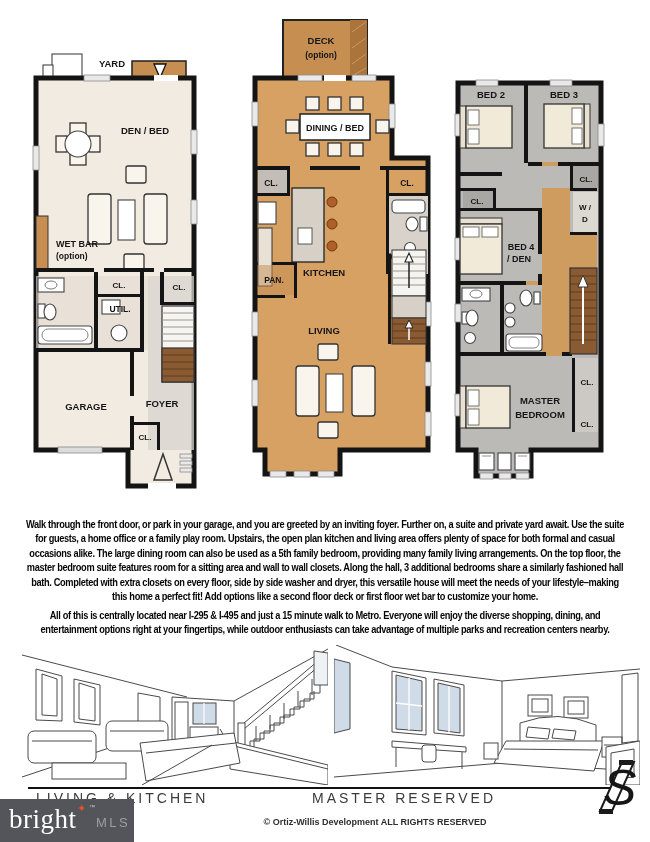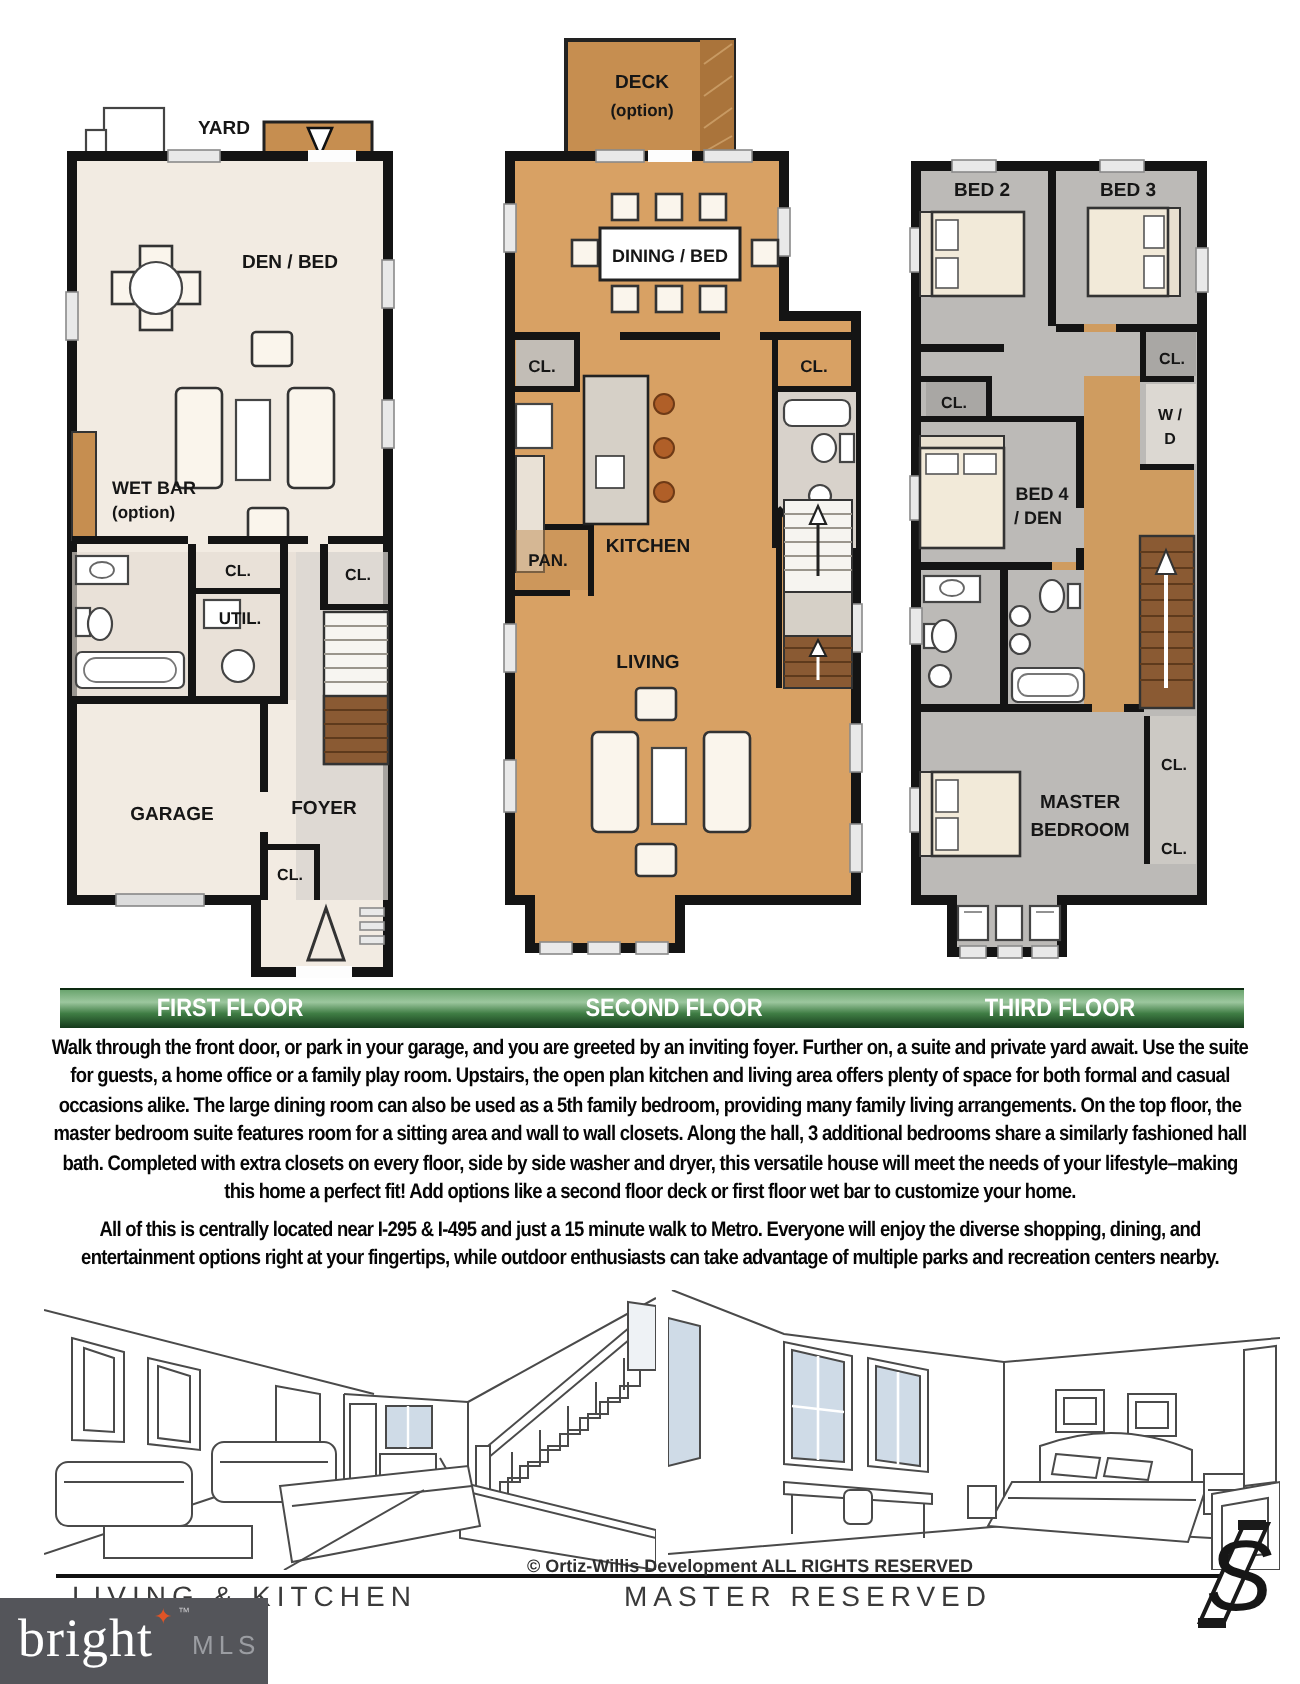--- a/index.html
+++ b/index.html
@@ -29,21 +29,21 @@
         text-align:center;font-weight:bold;font-size:10.5px;letter-spacing:-0.4px;
         line-height:14.4px;color:#060606;}
   
   .render{position:absolute;top:645px;height:140px;}
   .ln{stroke:#4a4a4a;fill:none;stroke-width:1;}
   .lnw{fill:#ffffff;stroke:#4a4a4a;stroke-width:1;}
   .glass{fill:#cfdbe7;stroke:#4a4a4a;stroke-width:1;}
   
   .footline{position:absolute;left:28px;top:787px;width:584px;height:2px;background:#111;}
   .caption{position:absolute;top:790px;font-size:14px;letter-spacing:3px;color:#3a3a3a;white-space:nowrap;}
-  .copyright{position:absolute;left:230px;top:778px;width:290px;text-align:center;
+  .copyright{position:absolute;left:230px;top:817px;width:290px;text-align:center;
              font-size:9px;font-weight:bold;color:#2e2e2e;}
   .brightbox{position:absolute;left:0;top:799px;width:134px;height:43px;background:#54555a;}
   .bright-word{position:absolute;left:9px;top:5px;font-family:"Liberation Serif",serif;
                font-size:27px;color:#fff;letter-spacing:0.5px;}
   .bright-star{position:absolute;left:77px;top:3px;font-size:11px;color:#e05426;}
   .bright-tm{position:absolute;left:89px;top:5px;font-size:6px;color:#c9c9cc;}
   .bright-mls{position:absolute;left:96px;top:16px;font-size:13px;letter-spacing:2.5px;color:#9b9da2;}
   .slogo{position:absolute;left:592px;top:758px;width:52px;height:60px;}
 </style>
 </head>
@@ -374,25 +374,20 @@
     <text x="141" y="369" class="lbl8">CL.</text>
     <g>
       <rect x="33" y="395" width="15" height="17" class="furnw"></rect>
       <rect x="52" y="395" width="13" height="17" class="furnw"></rect>
       <rect x="69" y="395" width="15" height="17" class="furnw"></rect>
       <line x1="36" y1="398" x2="45" y2="398" stroke="#777" stroke-width="0.8"></line>
       <line x1="72" y1="398" x2="81" y2="398" stroke="#777" stroke-width="0.8"></line>
     </g>
   </svg>
 
-  <div class="floorbar">
-    <span class="fl" style="left:85px">FIRST FLOOR</span>
-    <span class="fl" style="left:307px">SECOND FLOOR</span>
-    <span class="fl" style="left:500px">THIRD FLOOR</span>
-  </div>
 
   <div class="desc" style="top:517px">Walk through the front door, or park in your garage, and you are greeted by an inviting foyer. Further on, a suite and private yard await. Use the suite for guests, a home office or a family play room. Upstairs, the open plan kitchen and living area offers plenty of space for both formal and casual occasions alike. The large dining room can also be used as a 5th family bedroom, providing many family living arrangements. On the top floor, the master bedroom suite features room for a sitting area and wall to wall closets. Along the hall, 3 additional bedrooms share a similarly fashioned hall bath. Completed with extra closets on every floor, side by side washer and dryer, this versatile house will meet the needs of your lifestyle–making this home a perfect fit!  Add options like a second floor deck or first floor wet bar to customize your home.</div>
   <div class="desc" style="top:608px">All of this is centrally located near I-295 &amp; I-495 and just a 15 minute walk to Metro. Everyone will enjoy the diverse shopping, dining, and entertainment options right at your fingertips, while outdoor enthusiasts can take advantage of multiple parks and recreation centers nearby.</div>
 
   <svg class="render" style="left:22px" width="306" height="140" viewBox="0 0 306 140">
     <g>
       <path d="M0,10 L165,52" class="ln"></path>
       <path d="M0,132 L120,92" class="ln"></path>
 
       <polygon points="14,24 40,31 40,76 14,75" class="lnw"></polygon>

